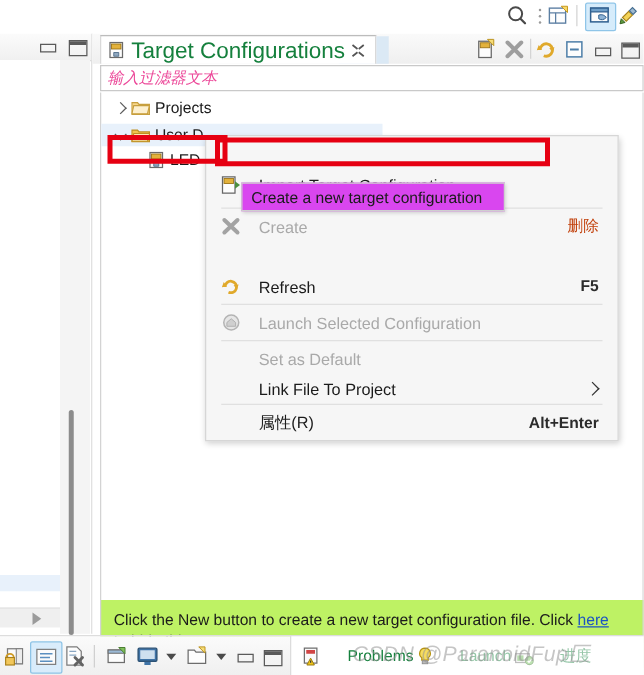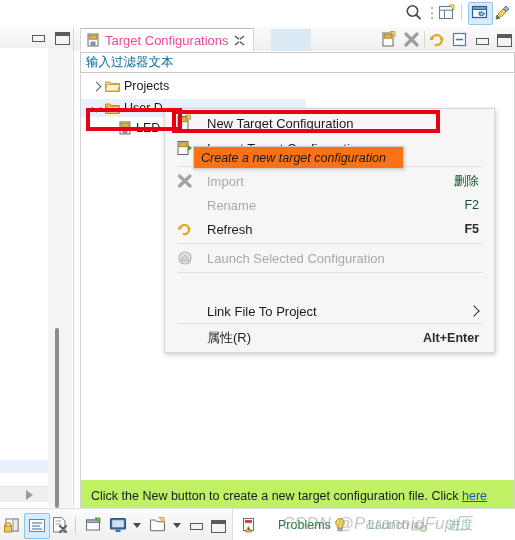--- a/index.html
+++ b/index.html
@@ -69,32 +69,32 @@
   .view-tab {
     position:absolute; left:6px; top:1px; height:23px;
     background:#ffffff; border:1px solid #d9d9d9; border-bottom:none;
     border-top:1px solid #bcbcbc;
     padding:0 8px 0 6px; display:flex; align-items:center; gap:5px;
     box-sizing:border-box;
   }
   .view-tab-trail {
     position:absolute; top:2px; height:22px; width:40px; background:#dbe9f5;
   }
-  .tab-label { font-size:13px; color:#ec4899; white-space:nowrap; }
+  .tab-label { font-size:18px; color:#15803d; white-space:nowrap; }
   .tab-close { width:11px; height:11px; position:relative; }
 
   .view-toolbar { position:absolute; right:2px; top:2px; height:20px; display:flex; align-items:center; gap:3px; }
   .vt-btn { width:19px; height:19px; position:relative; }
 
   .filter-box {
     position:absolute; left:6px; top:25px; width:435px; height:21px;
     background:#ffffff; border:1px solid #c9c9c9; box-sizing:border-box;
     display:flex; align-items:center; padding-left:5px;
   }
-  .filter-text { color:#0369a1; font-size:12.5px; }
+  .filter-text { color:#ec4899; font-size:12.5px;font-style:italic; }
 
   .tree-area {
     position:absolute; left:6px; top:47px; width:435px; height:406px;
     background:#ffffff; border-left:1px solid #d3d3d3; border-right:1px solid #d3d3d3;
     box-sizing:border-box;
   }
   .tree-row { position:absolute; display:flex; align-items:center; height:18px; white-space:nowrap; }
   .tree-label { font-size:12.5px; color:#1b1b1b; margin-left:4px; }
   .tree-sel-bg { position:absolute; background:#e8f1fb; height:18px; }
 
@@ -121,34 +121,34 @@
   }
   .ctx-item {
     position:absolute; left:1px; width:327px; height:24px;
     display:flex; align-items:center;
   }
   .ctx-ico { position:absolute; left:10px; width:18px; height:18px; }
   .ctx-text { position:absolute; left:41px; font-size:13px; color:#1b1b1b; white-space:nowrap; }
   .ctx-text.dim { color:#a9a9a9; }
   .ctx-text.bold { font-weight:normal; }
   .ctx-accel { position:absolute; right:14px; font-size:12.5px; color:#2b2b2b; }
-  .ctx-accel.dim { color:#14532d; }
+  .ctx-accel.dim { color:#c2410c; }
   .ctx-sep { position:absolute; left:12px; width:305px; height:1px; background:#e0e0e0; }
   .ctx-sub {
     position:absolute; right:15px; width:7px; height:7px;
     border-right:1.6px solid #333; border-bottom:1.6px solid #333; transform:rotate(-45deg);
   }
 
   
   .tooltip {
     position:absolute; left:193px; top:146px; width:211px; height:23px;
-    background:#f97316; border:1px solid #cfcfcf; box-sizing:border-box;
+    background:#d946ef; border:1px solid #cfcfcf; box-sizing:border-box;
     display:flex; align-items:center; padding-left:7px;
     box-shadow: 1px 1px 3px rgba(0,0,0,0.16);
-    font-size:12.5px; color:#1b1b1b; white-space:nowrap;font-style:italic;
+    font-size:12.5px; color:#1b1b1b; white-space:nowrap;
   }
 
   
   .redbox { position:absolute; border:4px solid #e60012; box-sizing:border-box; }
 
   
   .bottom-bar {
     position:absolute; left:0; top:508px; width:515px; height:32px;
     background: linear-gradient(#fbfbfb,#efefef);
     border-top:1px solid #dddddd;
@@ -343,58 +343,44 @@
     <div class="msg-area">
       <div class="msg-line">
         <span>Click the New button to create a new target configuration file. Click </span><a class="msg-link" href="#">here</a>
       </div>
       <div class="msg-line">to hide this message.</div>
     </div>
   </div>
 
   <div class="ctx">
 
-    <div class="ctx-item" style="top:2px;">
-      <span class="ctx-ico" style="top:3px;">
-        <svg width="18" height="18" viewBox="0 0 18 18">
-          <rect x="2" y="2.5" width="10" height="13" fill="#fdfdfd" stroke="#666" stroke-width="1"></rect>
-          <rect x="3.2" y="3.8" width="7.6" height="4" fill="#e3b23c" stroke="#9a7214" stroke-width="0.7"></rect>
-          <path d="M9.5 1 l5 0 l0 5 z" fill="#f6dc77" stroke="#bd9420" stroke-width="0.8"></path>
-        </svg>
-      </span>
-      <span class="ctx-text">New Target Configuration</span>
-    </div>
 
     <div class="ctx-item" style="top:27px;">
       <span class="ctx-ico" style="top:3px;">
         <svg width="18" height="18" viewBox="0 0 18 18">
           <rect x="2" y="2.5" width="10" height="13" fill="#fdfdfd" stroke="#666" stroke-width="1"></rect>
           <rect x="3.2" y="3.8" width="7.6" height="4" fill="#e3b23c" stroke="#9a7214" stroke-width="0.7"></rect>
           <path d="M12 12 l4 -3 l-4 -3 z" fill="#4b8f3f"></path>
         </svg>
       </span>
       <span class="ctx-text">Import Target Configuration</span>
     </div>
 
     <div class="ctx-sep" style="top:57px;"></div>
 
     <div class="ctx-item" style="top:60px;">
       <span class="ctx-ico" style="top:3px;">
         <svg width="18" height="18" viewBox="0 0 18 18">
           <path d="M3.5 4 L14 14 M14 4 L3.5 14" stroke="#a3a3a3" stroke-width="3.2" stroke-linecap="round"></path>
         </svg>
       </span>
-      <span class="ctx-text dim">Import</span>
+      <span class="ctx-text dim">Create</span>
       <span class="ctx-accel dim">删除</span>
     </div>
 
-    <div class="ctx-item" style="top:84px;">
-      <span class="ctx-text dim">Rename</span>
-      <span class="ctx-accel dim">F2</span>
-    </div>
 
     <div class="ctx-item" style="top:108px;">
       <span class="ctx-ico" style="top:3px;">
         <svg width="18" height="18" viewBox="0 0 18 18">
           <path d="M4 9.5 a4.6 4.6 0 1 1 2.8 4.3" fill="none" stroke="#e0a92b" stroke-width="2.2"></path>
           <path d="M3 5.6 l2.5 3.5 l-4 0.6 z" fill="#e0a92b"></path>
           <path d="M13.4 11.6 l-2.5 -3.5 l4 -0.6 z" fill="#e0a92b"></path>
         </svg>
       </span>
       <span class="ctx-text bold">Refresh</span>
@@ -408,20 +394,23 @@
         <svg width="18" height="18" viewBox="0 0 18 18">
           <circle cx="9" cy="9" r="6" fill="#e6e6e6" stroke="#b4b4b4" stroke-width="1.2"></circle>
           <path d="M5.5 9 l3.5 -3 l3.5 3 l0 3 l-7 0 z" fill="#cfcfcf" stroke="#b0b0b0" stroke-width="0.8"></path>
         </svg>
       </span>
       <span class="ctx-text dim">Launch Selected Configuration</span>
     </div>
 
     <div class="ctx-sep" style="top:163px;"></div>
 
+    <div class="ctx-item" style="top:166px;">
+      <span class="ctx-text dim">Set as Default</span>
+    </div>
 
     <div class="ctx-item" style="top:190px;">
       <span class="ctx-text bold">Link File To Project</span>
       <span class="ctx-sub" style="top:8px;"></span>
     </div>
 
     <div class="ctx-sep" style="top:214px;"></div>
 
     <div class="ctx-item" style="top:217px;">
       <span class="ctx-text bold">属性(R)</span>

